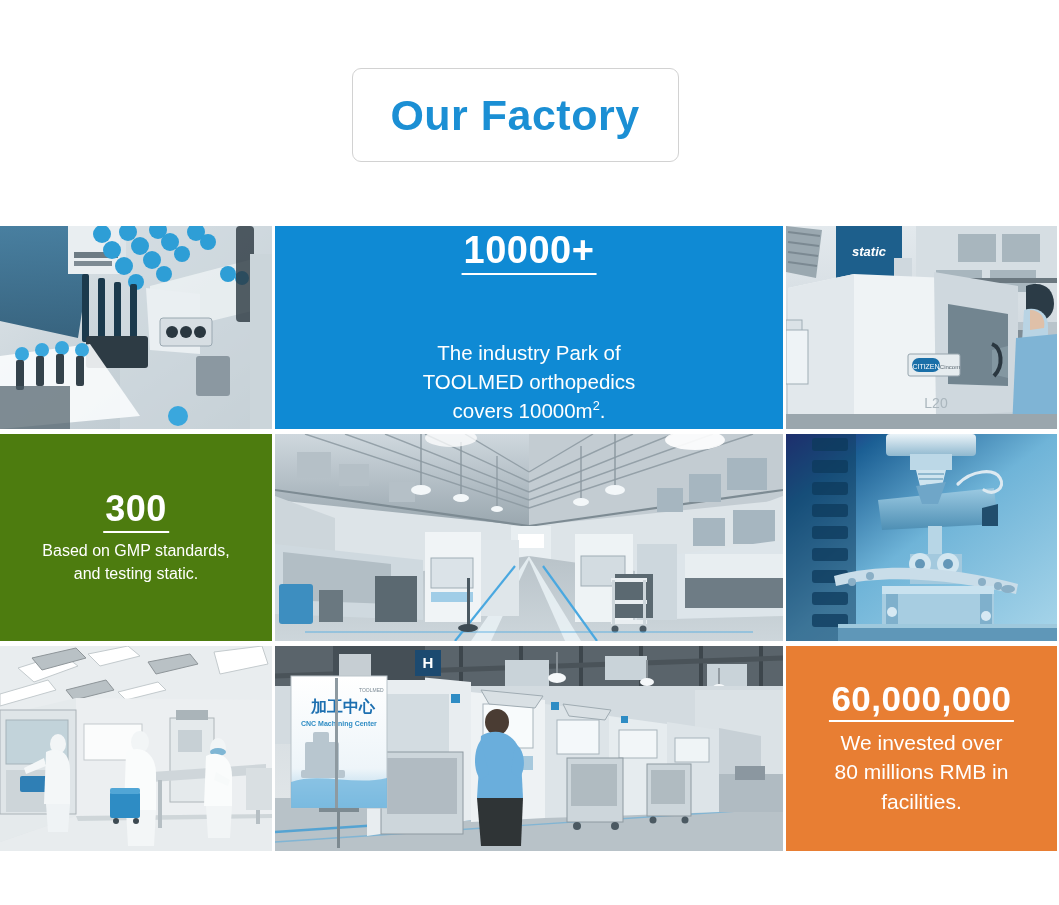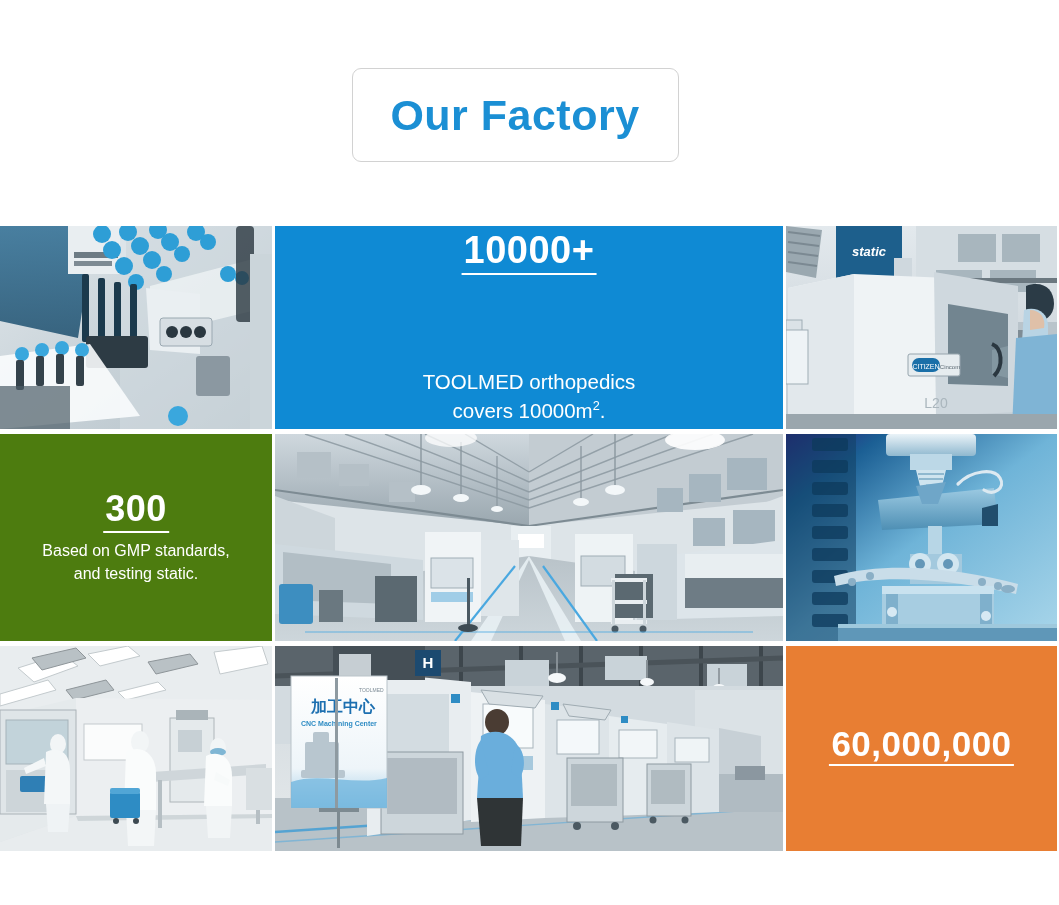--- a/index.html
+++ b/index.html
@@ -194,20 +194,21 @@
           <circle cx="178" cy="190" r="10" fill="#3aa7dd"></circle>
           <rect x="236" y="0" width="18" height="96" rx="4" fill="#2a3740" opacity="0.8"></rect>
           <rect x="250" y="28" width="22" height="175" fill="#cbd5da"></rect>
         </svg>
       </div>
     </div>
 
     <div class="cell stat panel-blue">
       <div class="stat-number">10000+</div>
       <div class="stat-desc">
+        <div>The industry Park of</div>
         <div>TOOLMED orthopedics</div>
         <div>covers 10000m<sup>2</sup>.</div>
       </div>
     </div>
 
     <div class="cell">
       <div class="photo">
         <svg viewBox="0 0 271 203" preserveAspectRatio="none">
           <defs>
             <linearGradient id="g3bg" x1="0" y1="0" x2="0" y2="1">
@@ -666,16 +667,21 @@
           </g>
 
           <rect x="444" y="128" width="64" height="38" fill="#b0bbc2"></rect>
           <rect x="460" y="120" width="30" height="14" fill="#8b97a0"></rect>
         </svg>
       </div>
     </div>
 
     <div class="cell stat panel-orange">
       <div class="stat-number">60,000,000</div>
+      <div class="stat-desc">
+        <div>We invested over</div>
+        <div>80 millions RMB in</div>
+        <div>facilities.</div>
+      </div>
     </div>
 
   </div>
 </div>
 
 </body></html>

